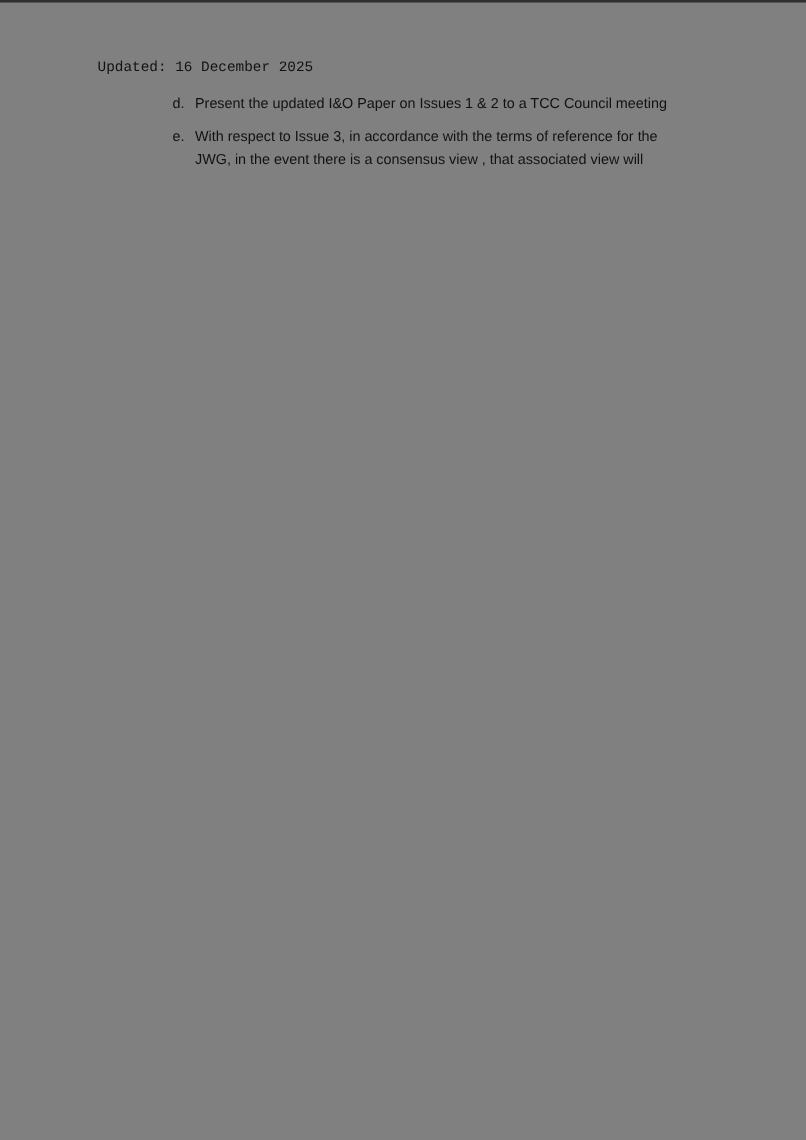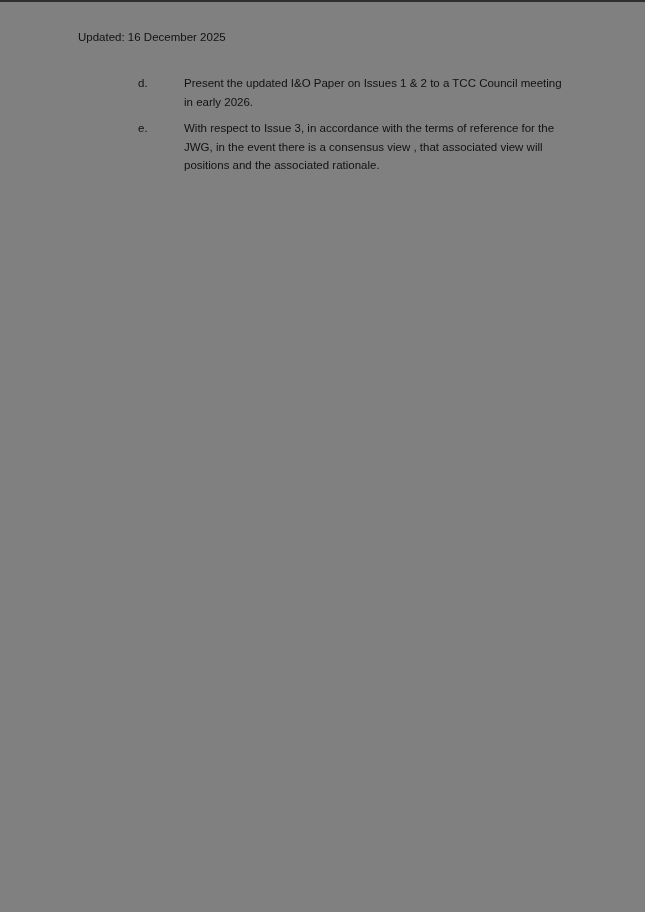--- a/index.html
+++ b/index.html
@@ -19,25 +19,26 @@
     position: absolute;
     top: 0;
     left: 0;
     width: 645px;
     height: 2px;
     background: #2e2e2e;
   }
   .updated-label {
     position: absolute;
     left: 78px;
-    top: 31px;
+    top: 48px;
     font-size: 11.5px;
     line-height: 13px;
     color: #111111;
     white-space: nowrap;
+    font-family: Liberation Mono, monospace;
   }
   .items {
     position: absolute;
     left: 138px;
     top: 74px;
     width: 440px;
   }
   .item {
     display: flex;
     align-items: flex-start;
@@ -45,21 +46,20 @@
   }
   .item-marker {
     flex: 0 0 18px;
     width: 18px;
     font-size: 11.5px;
     line-height: 18.5px;
     color: #111111;
   }
   .item-lines {
     width: 412px;
-    margin-left: 28px;
   }
   .text-line {
     font-size: 11.5px;
     line-height: 18.5px;
     color: #111111;
     white-space: nowrap;
   }
 </style>
 </head>
 <body>
@@ -67,26 +67,24 @@
 <div class="top-edge-line"></div>
 
 <div class="updated-label">Updated: 16 December 2025</div>
 
 <div class="items">
 
   <div class="item">
     <span class="item-marker">d.</span>
     <div class="item-lines">
       <div class="text-line">Present the updated I&amp;O Paper on Issues 1 &amp; 2 to a TCC Council meeting</div>
-      <div class="text-line">in early 2026.</div>
     </div>
   </div>
 
   <div class="item">
     <span class="item-marker">e.</span>
     <div class="item-lines">
       <div class="text-line">With respect to Issue 3, in accordance with the terms of reference for the</div>
       <div class="text-line">JWG, in the event there is a consensus view , that associated view will</div>
-      <div class="text-line">positions and the associated rationale.</div>
     </div>
   </div>
 
 </div>
 
 </body></html>

